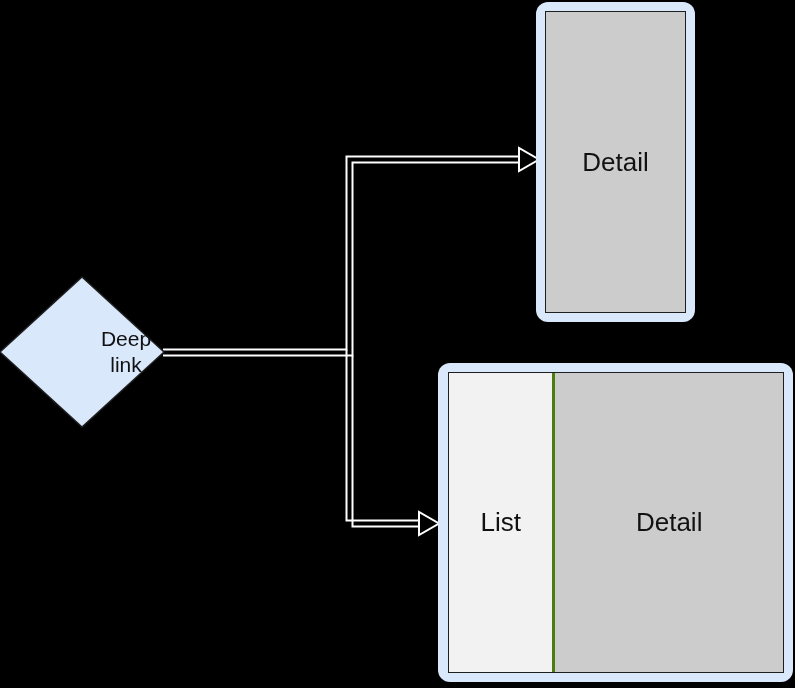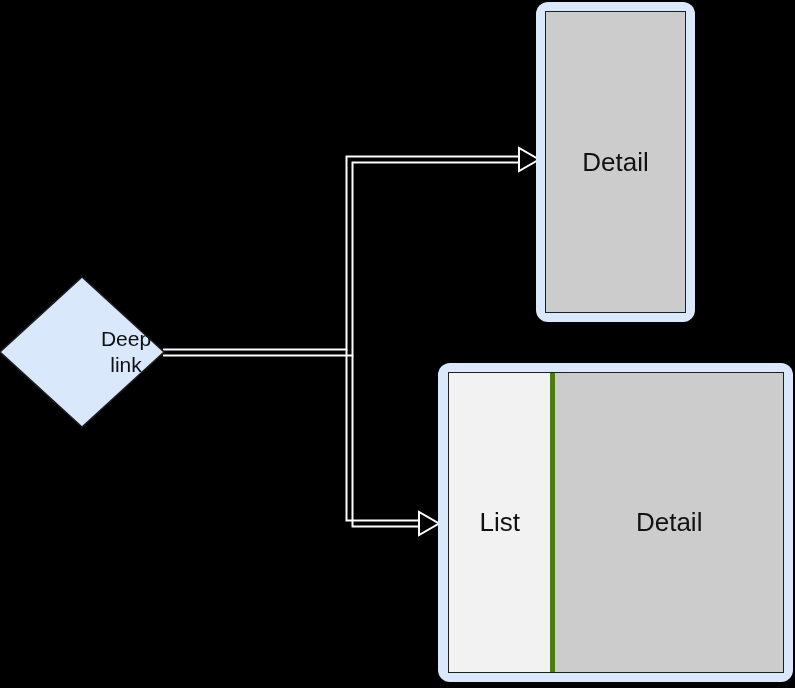--- a/index.html
+++ b/index.html
@@ -67,21 +67,21 @@
   .pane {
     box-sizing: border-box;
     display: flex;
     align-items: center;
     justify-content: center;
     color: #111111;
     font-size: 26px;
   }
   .pane-detail { background: #cccccc; }
   .pane-list   { background: #f2f2f2; }
-  .pane-divider { border-right: 5px solid #4d7c0f; }
+  .pane-divider { border-right: 3px solid #4d7c0f; }
 
   
   #box-detail-top { left: 536px; top: 2px; width: 159px; height: 320px; }
   #box-detail-top .screen-inner {
     left: 9px; top: 9px; width: 141px; height: 302px;
   }
   #box-detail-top .pane { width: 100%; height: 100%; }
 
   
   #box-list-detail { left: 438px; top: 363px; width: 355px; height: 319px; }

